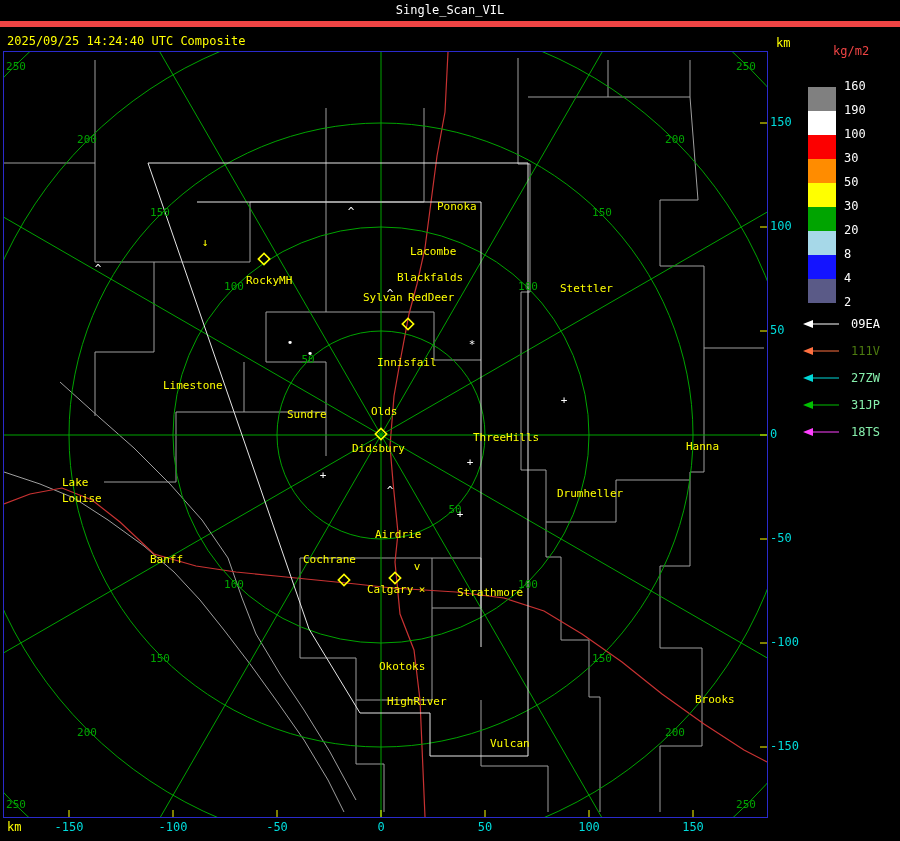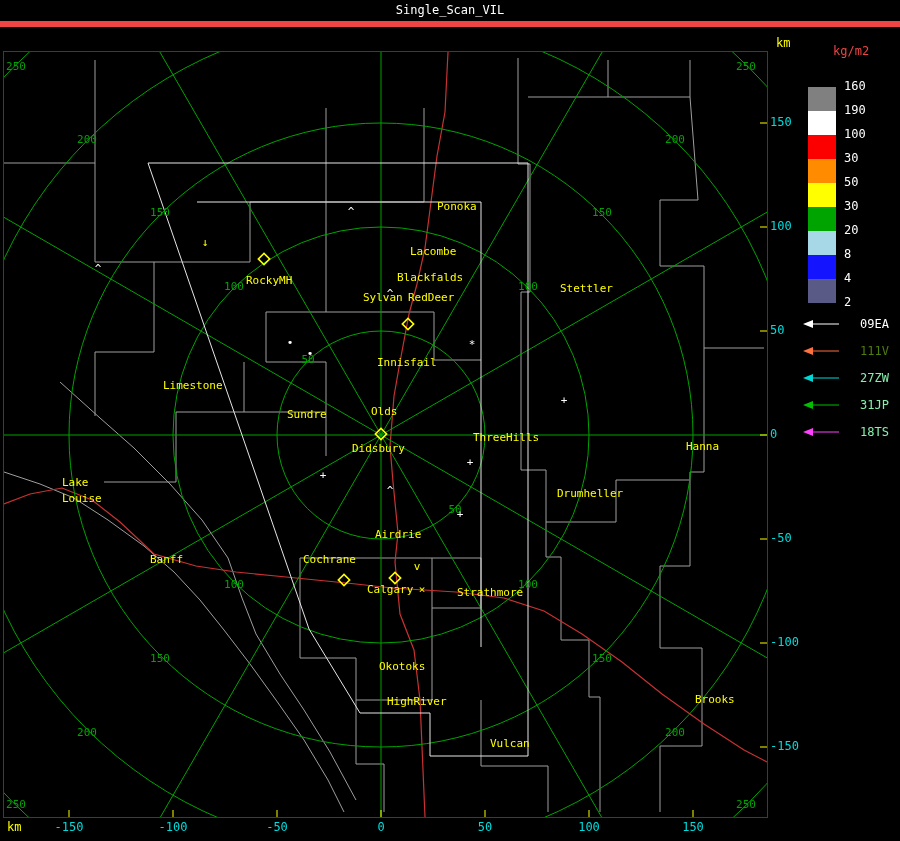--- a/index.html
+++ b/index.html
@@ -13,32 +13,33 @@
   #map{position:absolute;left:3px;top:51px;border:1px solid #2a2acc;background:#000;}
   .mt{font-family:"DejaVu Sans Mono",monospace;font-size:11px;}
   #right-axis{position:absolute;left:770px;top:0;width:30px;height:841px;}
   #bottom-axis{position:absolute;left:4px;top:819px;width:763px;height:20px;}
   .axlab{position:absolute;color:#00dcdc;font-size:12px;line-height:14px;}
   .bx{top:1px;transform:translateX(-50%);}
   #legend{position:absolute;left:795px;top:0;width:105px;height:841px;}
   .legend-units{position:absolute;left:38px;top:44px;color:#ef4444;font-size:12px;}
   .sw{position:absolute;left:13px;width:28px;height:24px;}
   .sv{position:absolute;left:49px;color:#ffffff;font-size:12px;line-height:15px;}
-  .strow{position:absolute;left:4px;height:16px;display:flex;align-items:center;gap:17px;}
+  .strow{position:absolute;left:4px;height:16px;display:flex;align-items:center;gap:8px;}
   .stid{font-size:12px;}
 </style>
 </head>
 <body>
 
 <div class="screen">
 
   <div class="titlebar">
     <span>Single_Scan_VIL</span>
   </div>
 
+  <div class="timestamp">2025/09/25 14:24:40 UTC Composite</div>
   <div class="km-top">km</div>
   <div class="km-bottom">km</div>
 
   <svg id="map" width="763" height="765">
       <polyline points="514,6 514,112 526,112 526,240 517,240 517,418 542,418 542,505 557,505 557,588 585,588 585,645 596,645 596,760" fill="none" stroke="#9e9e9e" stroke-width="1"></polyline>
       <polyline points="524,45 686,45" fill="none" stroke="#9e9e9e" stroke-width="1"></polyline>
       <polyline points="604,45 604,8" fill="none" stroke="#9e9e9e" stroke-width="1"></polyline>
       <polyline points="686,8 686,45 694,148 656,148 656,214 700,214 700,296 760,296" fill="none" stroke="#9e9e9e" stroke-width="1"></polyline>
       <polyline points="700,296 700,420 686,420 686,514 656,514 656,596 698,596 698,694 656,694 656,760" fill="none" stroke="#9e9e9e" stroke-width="1"></polyline>
       <polyline points="0,111 91,111 91,8" fill="none" stroke="#9e9e9e" stroke-width="1"></polyline>

